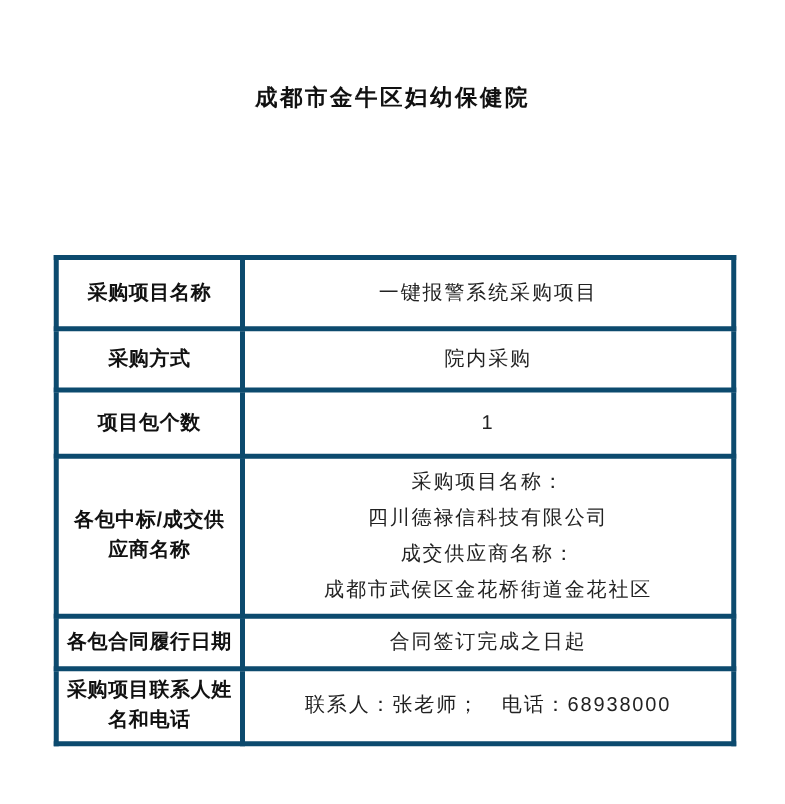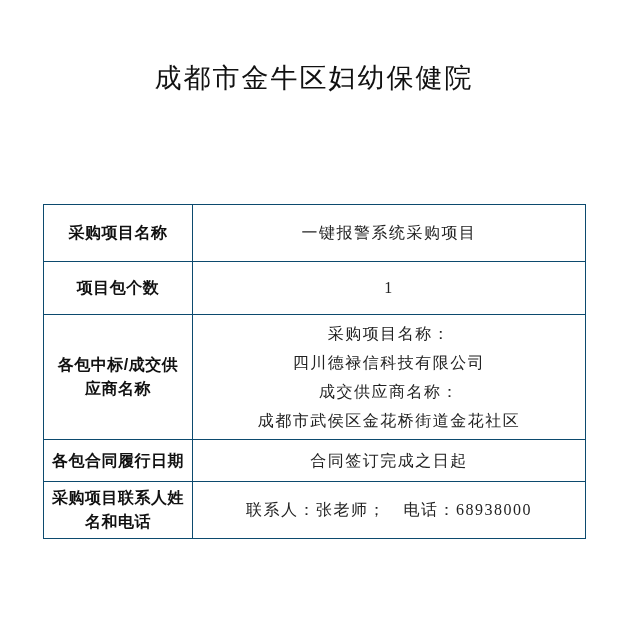--- a/index.html
+++ b/index.html
@@ -14,54 +14,54 @@
   .page {
     position: relative;
     width: 628px;
     height: 643px;
     background: #ffffff;
   }
   .doc-title {
     margin-top: 58px;
     text-align: center;
     font-family: "Liberation Serif", serif;
-    font-weight: normal;
-    font-size: 27px;
+    font-weight: bold;
+    font-size: 18px;
     line-height: 40px;
     letter-spacing: 2px;
     color: #111111;
   }
   .doc-title .title-line { display: block; }
   table.result-table {
     position: absolute;
     left: 43px;
     top: 146px;
     width: 542px;
     border-collapse: collapse;
     table-layout: fixed;
   }
   table.result-table col.c1 { width: 149px; }
   table.result-table col.c2 { width: 393px; }
   table.result-table td {
-    border: 1px solid #0c4a6e;
+    border: 4px solid #0c4a6e;
     text-align: center;
     vertical-align: middle;
     padding: 4px 6px;
     background: #ffffff;
   }
   td.label-cell {
     font-family: "Liberation Sans", sans-serif;
     font-weight: bold;
     font-size: 16px;
     line-height: 24px;
     color: #111111;
     letter-spacing: 0.5px;
   }
   td.value-cell {
-    font-family: Liberation Serif, serif;
+    font-family: Liberation Sans, sans-serif;
     font-size: 16px;
     line-height: 24px;
     color: #222222;
     letter-spacing: 1.5px;
     margin-top: 36px;
   }
   tr.row-1 { height: 57px; }
   tr.row-2 { height: 49px; }
   tr.row-3 { height: 53px; }
   tr.row-4 { height: 115px; }
@@ -85,20 +85,24 @@
   <table class="result-table">
     <colgroup>
         <col class="c1">
         <col class="c2">
       </colgroup>
     <tbody>
       <tr class="row-1">
         <td class="label-cell">采购项目名称</td>
         <td class="value-cell">一键报警系统采购项目</td>
       </tr>
+      <tr class="row-2">
+        <td class="label-cell">采购方式</td>
+        <td class="value-cell">院内采购</td>
+      </tr>
       <tr class="row-3">
         <td class="label-cell">项目包个数</td>
         <td class="value-cell">1</td>
       </tr>
       <tr class="row-4">
         <td class="label-cell">各包中标/成交供应商名称</td>
         <td class="value-cell">
           <span class="value-line">采购项目名称：</span>
           <span class="value-line">四川德禄信科技有限公司</span>
           <span class="value-line">成交供应商名称：</span>

